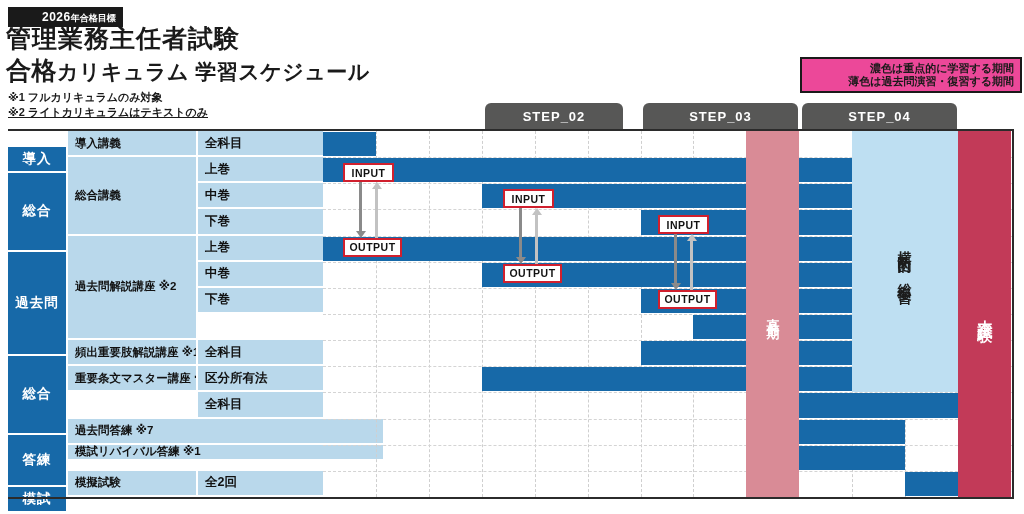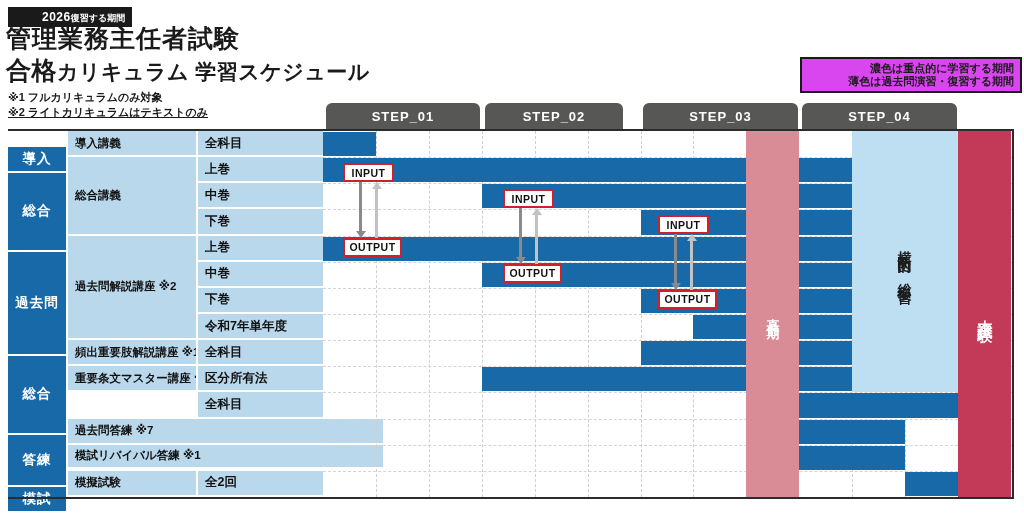--- a/index.html
+++ b/index.html
@@ -11,21 +11,21 @@
   
   .badge{left:8px;top:7px;background:#1a1a1a;color:#fff;padding:2px 7px 2px 6px;
     font-weight:bold;line-height:13px;}
   .badge .yr{font-size:12px;letter-spacing:.5px;margin-left:28px;}
   .badge .rest{font-size:9px;}
   .title{left:6px;top:22px;font-size:25px;font-weight:bold;letter-spacing:1px;}
   .subtitle{left:6px;top:54px;font-weight:bold;letter-spacing:.5px;}
   .subtitle .big{font-size:25px;}
   .subtitle .med{font-size:21px;}
   .note{left:8px;font-size:11px;font-weight:bold;line-height:15px;}
-  .legend-box{left:800px;top:57px;width:222px;border:2px solid #1a1a1a;background:#d946ef;
+  .legend-box{left:800px;top:57px;width:222px;border:2px solid #1a1a1a;background:#ec4899;
     box-sizing:border-box;padding:3px 6px 3px 4px;font-size:11px;font-weight:bold;
     line-height:13px;text-align:right;}
   
   .border-line{background:#2b2b2b;z-index:6;}
   .cat-cell{background:#1769a8;color:#fff;font-weight:bold;font-size:13.5px;
     display:flex;align-items:center;justify-content:center;letter-spacing:1px;box-sizing:border-box;margin-top:16px;}
   .tcell{background:#b9d8eb;color:#111;font-weight:bold;display:flex;align-items:center;
     box-sizing:border-box;padding-left:7px;white-space:nowrap;overflow:hidden;}
   .course-cell{font-size:11.5px;}
   .volume-cell{font-size:12.5px;}
@@ -47,21 +47,21 @@
   .arrow .shaft{position:absolute;left:2px;top:0;width:3px;}
   .arrow .head{position:absolute;width:0;height:0;border-left:5px solid transparent;
     border-right:5px solid transparent;left:-1.5px;}
 </style>
 </head>
 <body>
 
 <div id="stage">
 
   <div class="abs badge">
-    <span class="yr">2026</span><span class="rest">復習する期間</span>
+    <span class="yr">2026</span><span class="rest">年合格目標</span>
   </div>
   <div class="abs title">管理業務主任者試験</div>
   <div class="abs subtitle">
     <span class="big">合格</span><span class="med">カリキュラム 学習スケジュール</span>
   </div>
   <div class="abs note" style="top:90px;">※1 フルカリキュラムのみ対象</div>
   <div class="abs note" style="top:105px;text-decoration:underline;">※2 ライトカリキュラムはテキストのみ</div>
   <div class="abs legend-box">
     <div>濃色は重点的に学習する期間</div>
     <div>薄色は過去問演習・復習する期間</div>
@@ -77,38 +77,36 @@
       <div class="cat-cell" style="position: absolute; left: 0px; top: 104.572px; width: 58px; height: 102.572px;">過去問</div>
       <div class="cat-cell" style="position: absolute; left: 0px; top: 209.144px; width: 58px; height: 76.429px;">総合</div>
       <div class="cat-cell" style="position: absolute; left: 0px; top: 287.573px; width: 58px; height: 50.286px;">答練</div>
       <div class="cat-cell" style="position: absolute; left: 0px; top: 339.859px; width: 58px; height: 24.143px;">模試</div>
       <div class="tcell course-cell" style="position: absolute; left: 60px; top: 0px; width: 128px; height: 24.143px;">導入講義</div>
       <div class="tcell course-cell" style="position: absolute; left: 60px; top: 26.143px; width: 128px; height: 76.429px;">総合講義</div>
       <div class="tcell course-cell" style="position: absolute; left: 60px; top: 104.572px; width: 128px; height: 102.572px;">過去問解説講座 ※2</div>
       <div class="tcell course-cell" style="position: absolute; left: 60px; top: 209.144px; width: 128px; height: 24.143px;">頻出重要肢解説講座 ※1</div>
       <div class="tcell course-cell" style="position: absolute; left: 60px; top: 235.287px; width: 128px; height: 24.143px;">重要条文マスター講座 ※1</div>
       <div class="tcell course-cell" style="position: absolute; left: 60px; top: 287.573px; width: 315px; height: 24.143px;">過去問答練 ※7</div>
-      <div class="tcell course-cell" style="position: absolute; left: 60px; top: 313.716px; width: 315px; height: 22px;">模試リバイバル答練 ※1</div>
+      <div class="tcell course-cell" style="position: absolute; left: 60px; top: 313.716px; width: 315px; height: 14px;">模試リバイバル答練 ※1</div>
       <div class="tcell course-cell" style="position: absolute; left: 60px; top: 339.859px; width: 128px; height: 24.143px;">模擬試験</div>
       <div class="tcell volume-cell" style="position: absolute; left: 190px; top: 0px; width: 125px; height: 24.143px;">全科目</div>
       <div class="tcell volume-cell" style="position: absolute; left: 190px; top: 26.143px; width: 125px; height: 24.143px;">上巻</div>
       <div class="tcell volume-cell" style="position: absolute; left: 190px; top: 52.286px; width: 125px; height: 24.143px;">中巻</div>
       <div class="tcell volume-cell" style="position: absolute; left: 190px; top: 78.429px; width: 125px; height: 24.143px;">下巻</div>
       <div class="tcell volume-cell" style="position: absolute; left: 190px; top: 104.572px; width: 125px; height: 24.143px;">上巻</div>
       <div class="tcell volume-cell" style="position: absolute; left: 190px; top: 130.715px; width: 125px; height: 24.143px;">中巻</div>
       <div class="tcell volume-cell" style="position: absolute; left: 190px; top: 156.858px; width: 125px; height: 24.143px;">下巻</div>
-      <div class="tcell volume-cell" style="position: absolute; left: 190px; top: 183.001px; width: 125px; height: 24.143px;">令和7年単年度</div>
       <div class="tcell volume-cell" style="position: absolute; left: 190px; top: 209.144px; width: 125px; height: 24.143px;">全科目</div>
       <div class="tcell volume-cell" style="position: absolute; left: 190px; top: 235.287px; width: 125px; height: 24.143px;">区分所有法</div>
       <div class="tcell volume-cell" style="position: absolute; left: 190px; top: 261.43px; width: 125px; height: 24.143px;">全科目</div>
       <div class="tcell volume-cell" style="position: absolute; left: 190px; top: 339.859px; width: 125px; height: 24.143px;">全2回</div>
     </div>
 
   <div class="abs" id="gantt-area">
-      <div class="step-tab" style="position: absolute; left: 3px; width: 154px;">STEP_01</div>
       <div class="step-tab" style="position: absolute; left: 162px; width: 138px;">STEP_02</div>
       <div class="step-tab" style="position: absolute; left: 320px; width: 155px;">STEP_03</div>
       <div class="step-tab" style="position: absolute; left: 479px; width: 155px;">STEP_04</div>
       <div class="vline" style="position: absolute; left: 53px; top: 0px; height: 366px;"></div>
       <div class="vline" style="position: absolute; left: 106px; top: 0px; height: 366px;"></div>
       <div class="vline" style="position: absolute; left: 159px; top: 0px; height: 366px;"></div>
       <div class="vline" style="position: absolute; left: 212px; top: 0px; height: 366px;"></div>
       <div class="vline" style="position: absolute; left: 265px; top: 0px; height: 366px;"></div>
       <div class="vline" style="position: absolute; left: 318px; top: 0px; height: 366px;"></div>
       <div class="vline" style="position: absolute; left: 370px; top: 0px; height: 366px;"></div>

